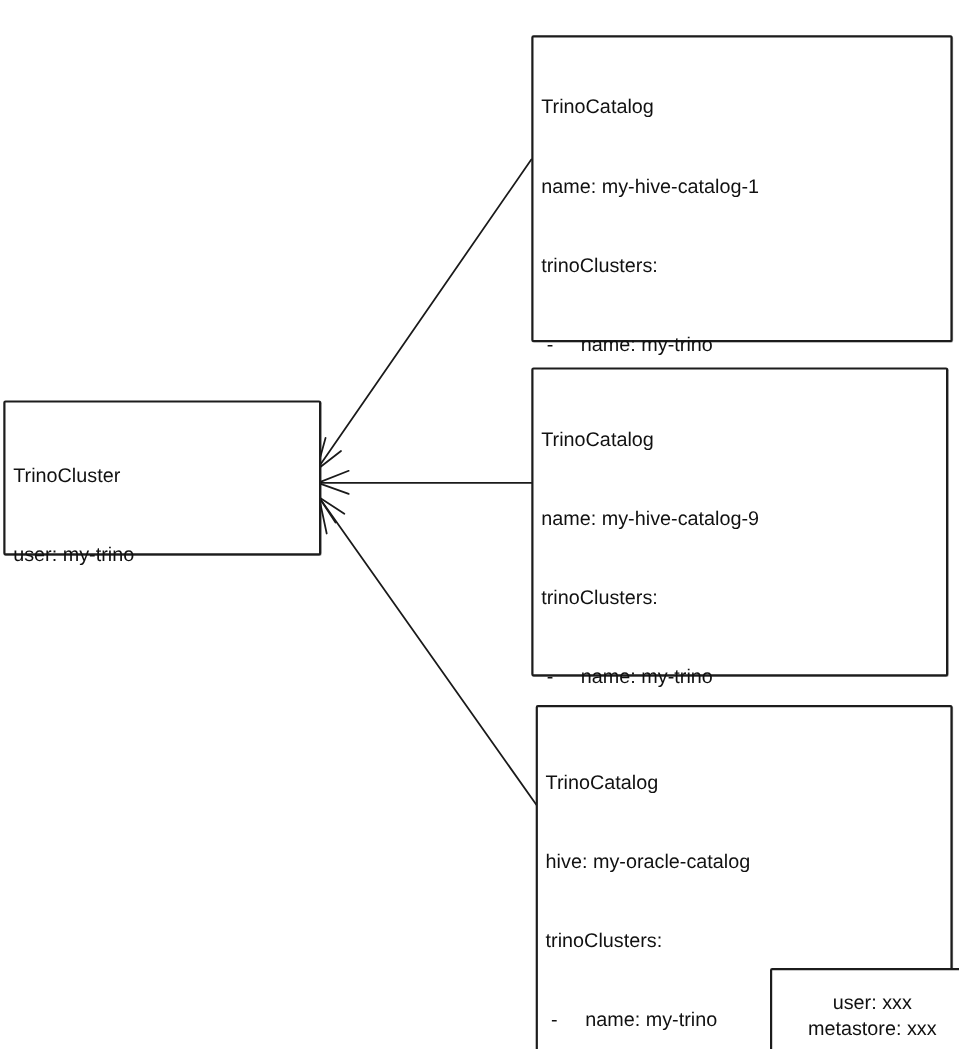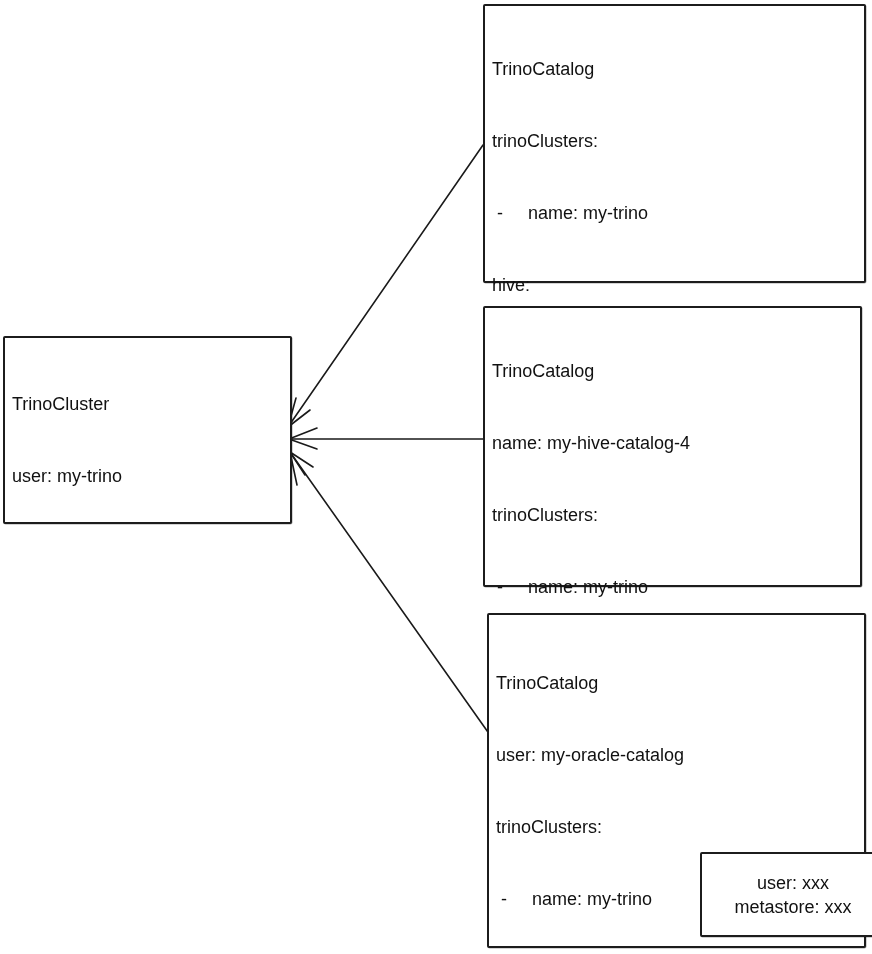--- a/index.html
+++ b/index.html
@@ -33,25 +33,26 @@
     box-sizing: border-box;
     background: #ffffff;
     border: 2px solid #1c1c1c;
     border-radius: 2px;
     box-shadow: 0.5px 0.5px 0 rgba(0,0,0,0.35);
     color: #111111;
     font-size: 18px;
     line-height: 24px;
     padding: 3px 7px;
     white-space: pre;
+    margin-top: 28px;
   }
   .box .bline {
     white-space: pre;
   }
-  .cluster-box   { left: 3px;   top: 336px; width: 289px; height: 188px; padding-top: 6px; }
+  .cluster-box   { left: 3px;   top: 336px; width: 289px; height: 141px; padding-top: 6px; }
   .catalog1-box  { left: 483px; top: 4px;   width: 383px; height: 279px; }
   .catalog2-box  { left: 483px; top: 306px; width: 379px; height: 281px; }
   .catalog3-box  { left: 487px; top: 613px; width: 379px; height: 335px; padding-top: 8px; }
   .secret-box {
     left: 700px; top: 852px; width: 186px; height: 85px;
     display: flex;
     flex-direction: column;
     align-items: center;
     justify-content: center;
     padding: 0;
@@ -91,43 +92,44 @@
     </g>
   </svg>
 
   <div class="box cluster-box">
     <div class="bline">TrinoCluster</div>
     <div class="bline">user: my-trino</div>
   </div>
 
   <div class="box catalog1-box">
     <div class="bline">TrinoCatalog</div>
+    <div class="bline">name: my-hive-catalog-1</div>
     <div class="bline">trinoClusters:</div>
     <div class="bline"> -     name: my-trino</div>
     <div class="bline">hive:</div>
     <div class="bline">     s3: # S3ConnnectionSpec</div>
     <div class="bline">         inline:</div>
     <div class="bline">             host: minio</div>
     <div class="bline">     metastore: # whatever</div>
   </div>
 
   <div class="box catalog2-box">
     <div class="bline">TrinoCatalog</div>
-    <div class="bline">name: my-hive-catalog-4</div>
+    <div class="bline">name: my-hive-catalog-9</div>
     <div class="bline">trinoClusters:</div>
     <div class="bline"> -     name: my-trino</div>
     <div class="bline">hive:</div>
     <div class="bline">     hdfs:</div>
     <div class="bline">         # TBD</div>
     <div class="bline">     metastore: # whatever</div>
   </div>
 
   <div class="box catalog3-box">
     <div class="bline">TrinoCatalog</div>
-    <div class="bline">user: my-oracle-catalog</div>
+    <div class="bline">hive: my-oracle-catalog</div>
     <div class="bline">trinoClusters:</div>
     <div class="bline"> -     name: my-trino</div>
     
     
     
   </div>
 
   <div class="box secret-box">
     <div class="bline">user: xxx</div>
     <div class="bline">metastore: xxx</div>

